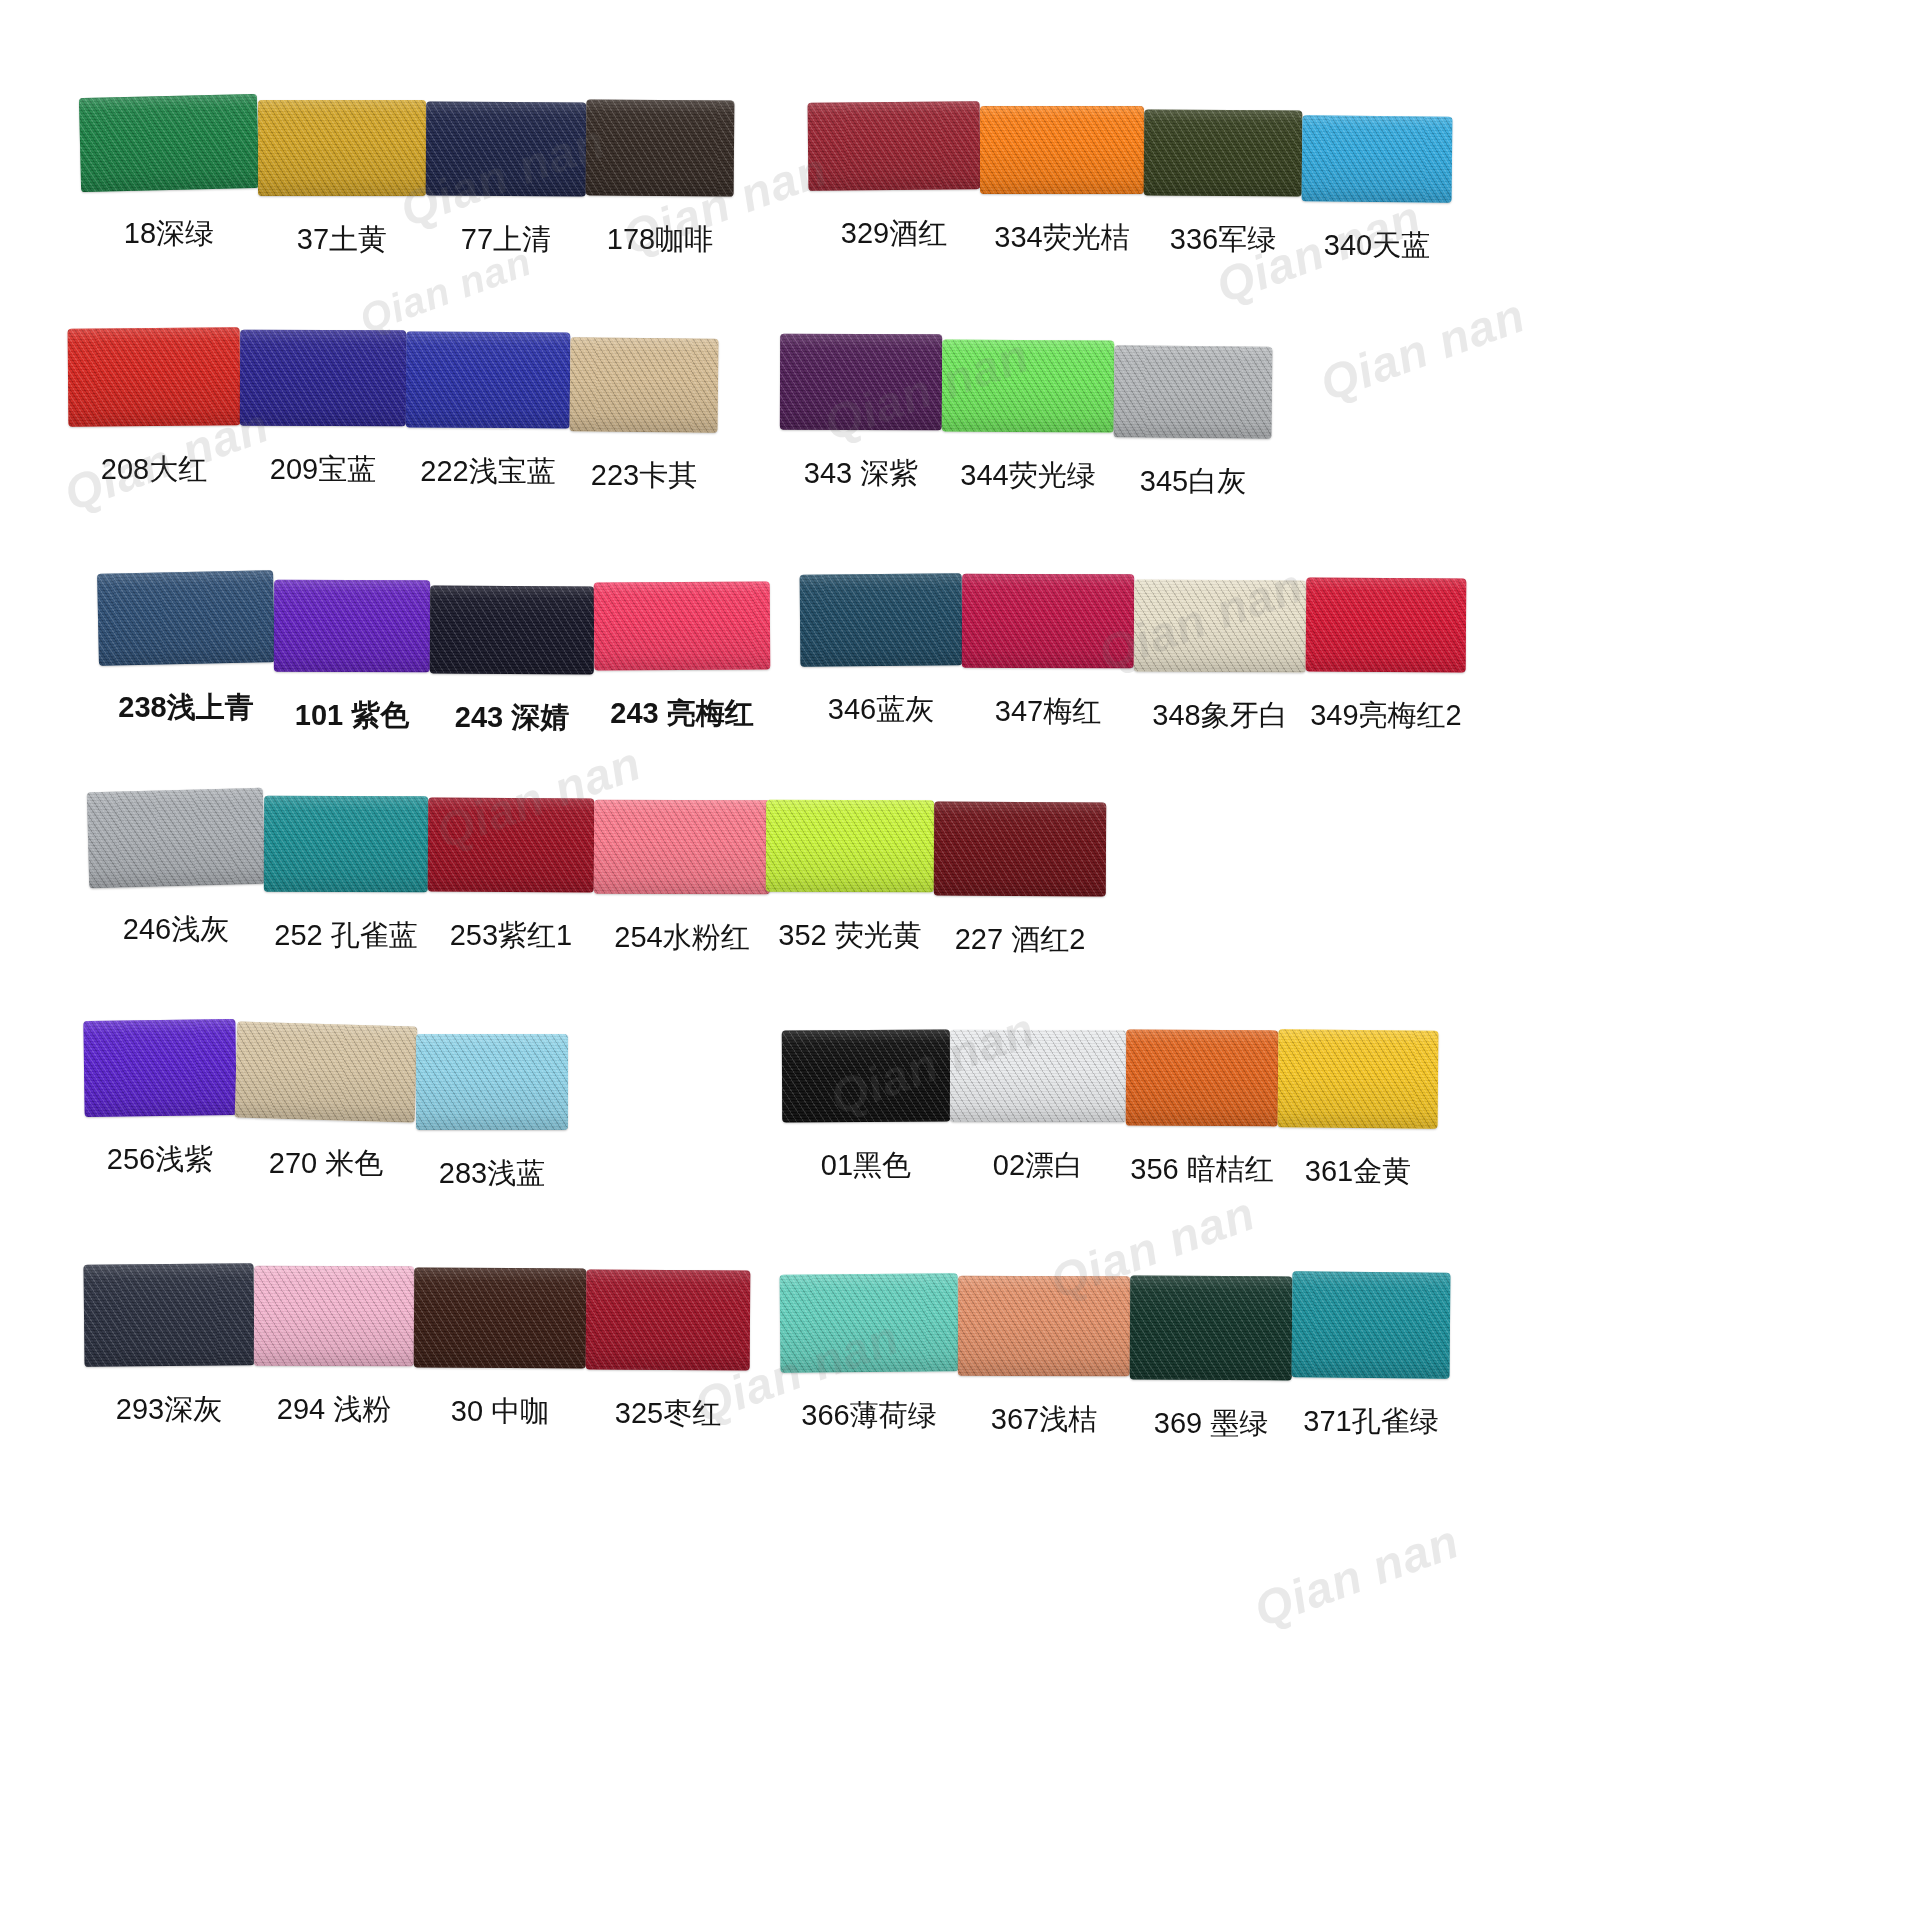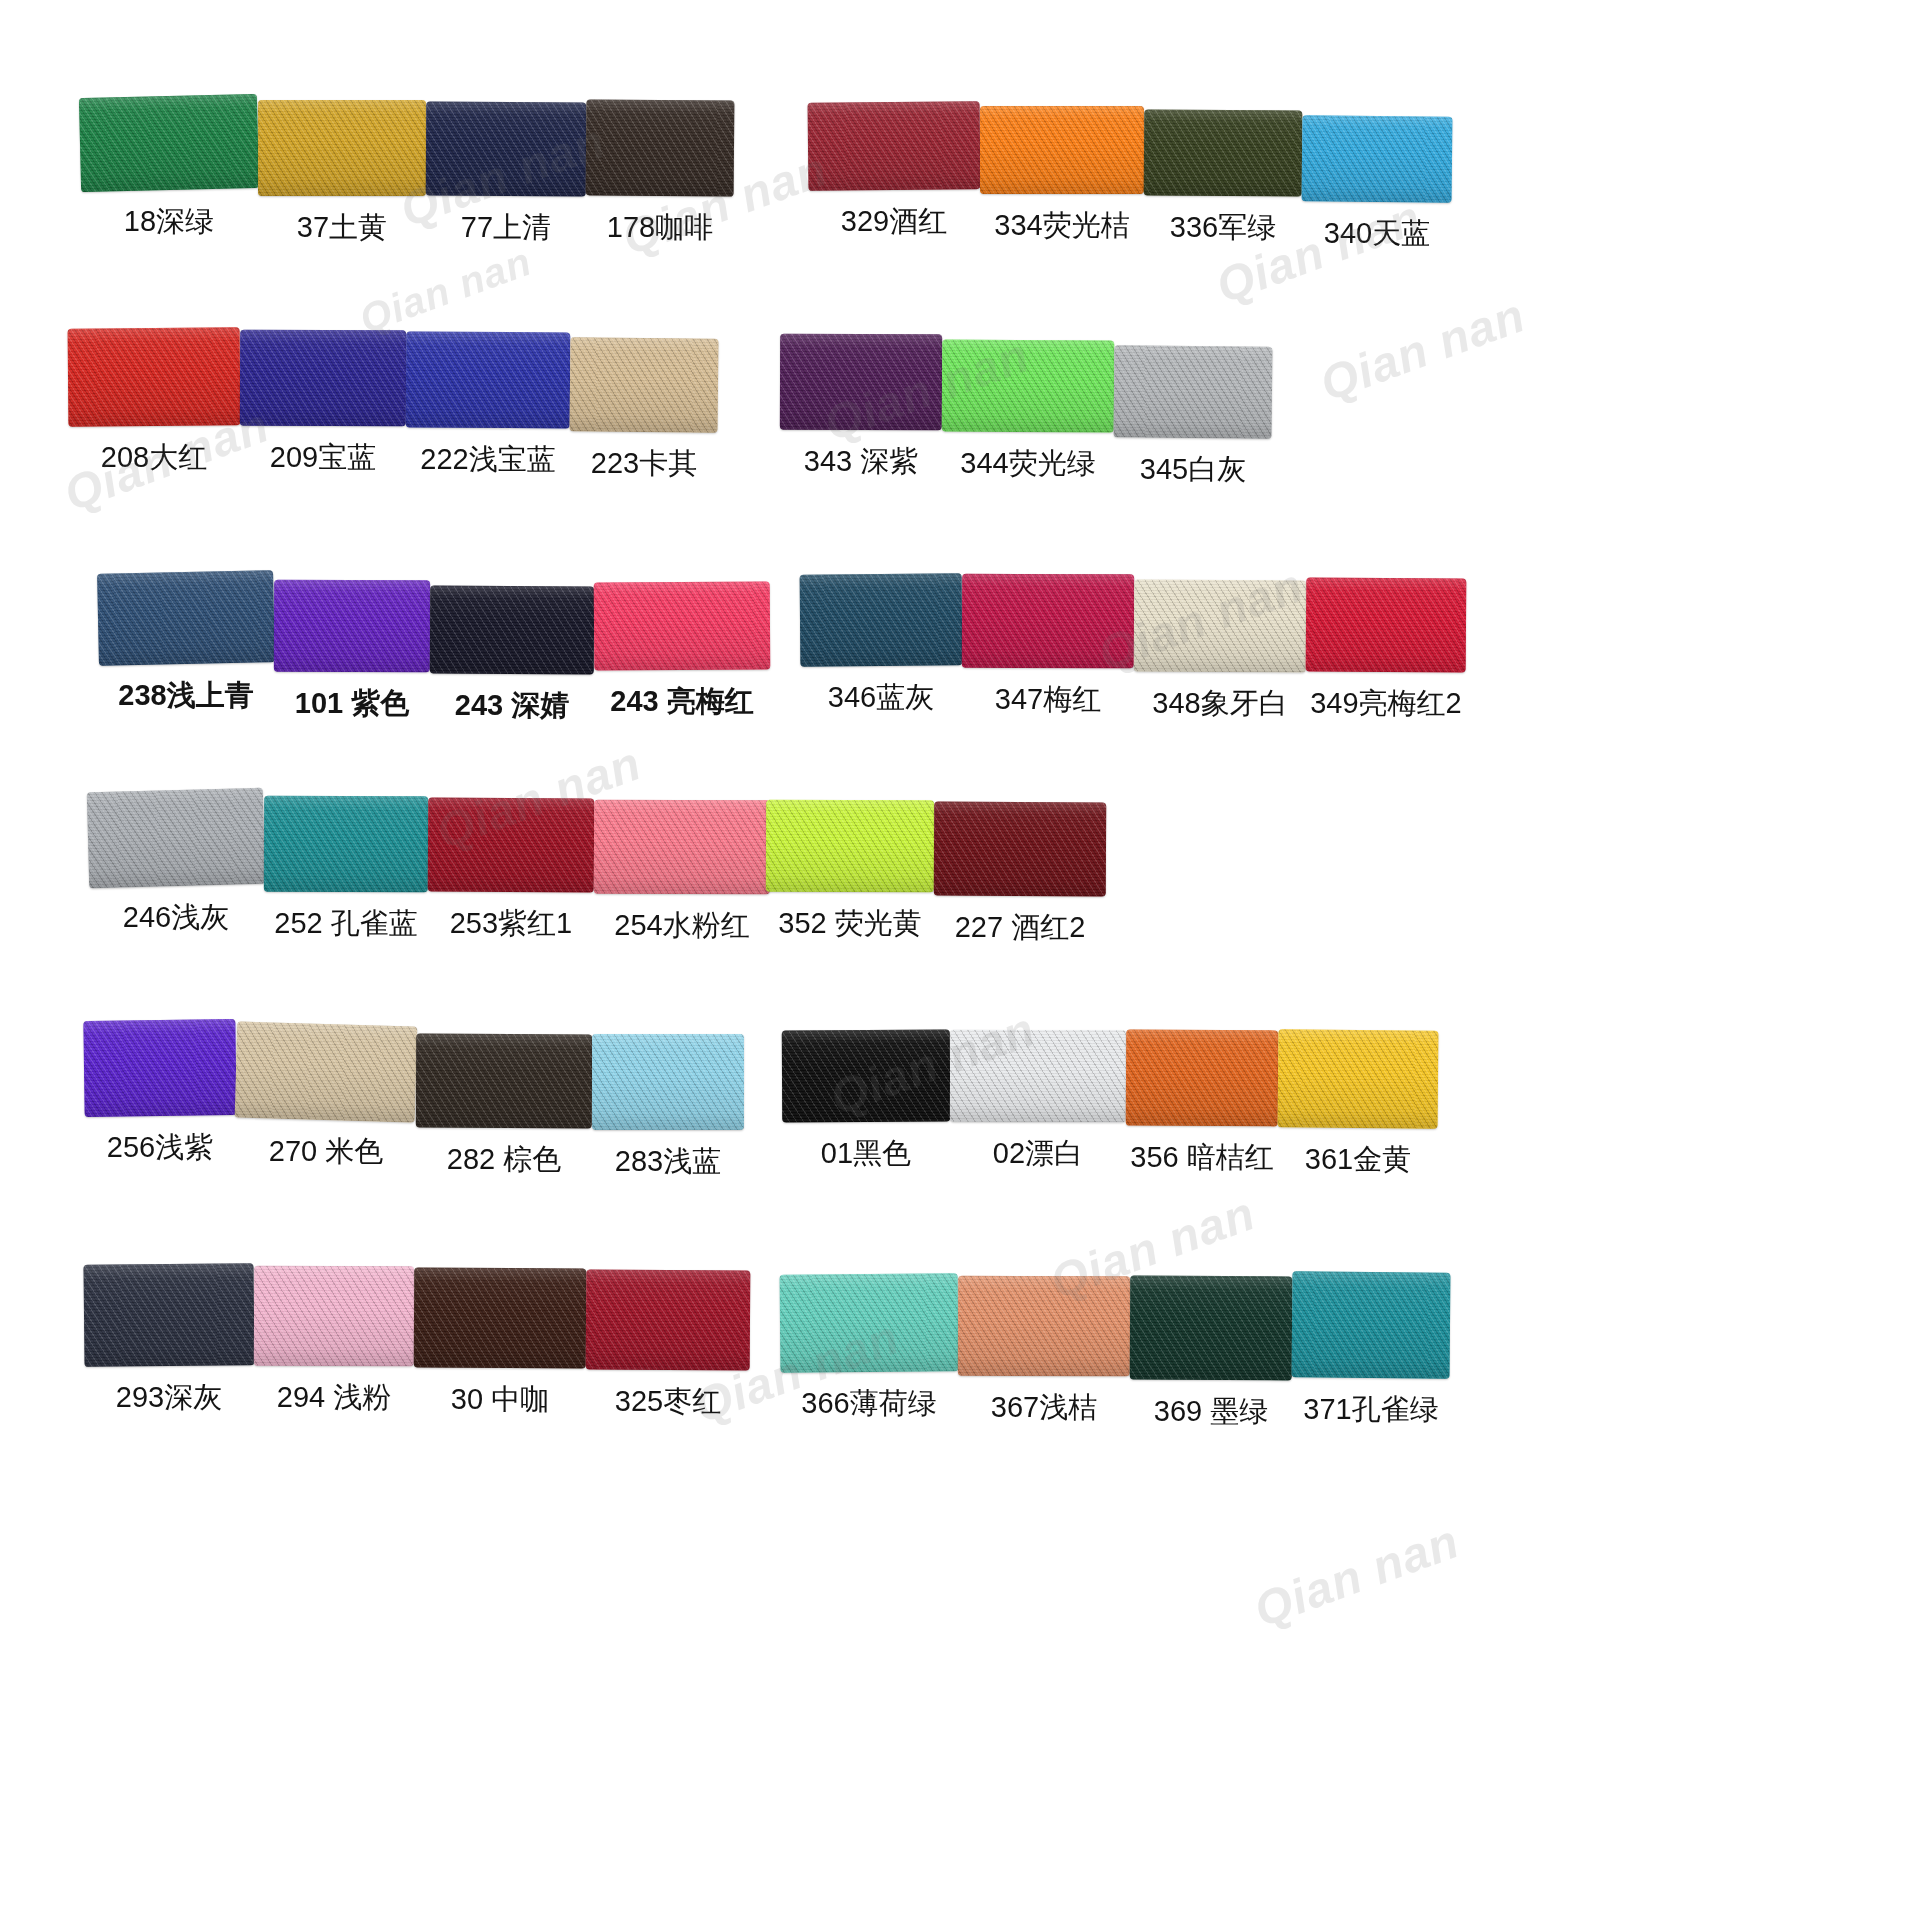--- a/index.html
+++ b/index.html
@@ -94,21 +94,21 @@
     background: linear-gradient(to bottom,
       rgba(255,255,255,0.16) 0%,
       rgba(255,255,255,0.03) 14%,
       rgba(0,0,0,0.00) 42%,
       rgba(0,0,0,0.06) 82%,
       rgba(0,0,0,0.16) 100%);
     z-index: 2;
     pointer-events: none;
   }
   .label {
-    margin-top: 6px;
+    margin-top: 18px;
     font-size: 29px;
     line-height: 1.05;
     color: #141414;
     white-space: nowrap;
     text-align: center;
     font-family: "Liberation Sans", "DejaVu Sans", sans-serif;
   }
 </style>
 </head>
 <body>
@@ -318,26 +318,20 @@
           <div style="height: 106px; display: flex; align-items: flex-start;">
             <div class="chip" style="width: 152px; height: 96px; margin-top: 0px; background: rgb(90, 34, 205); transform: rotate(-0.8deg);"></div>
           </div>
           <div class="label">256浅紫</div>
         </div>
         <div class="cell">
           <div style="height: 110px; display: flex; align-items: flex-start;">
             <div class="chip" style="width: 180px; height: 96px; margin-top: 4px; background: rgb(214, 196, 163); transform: rotate(1.6deg);"></div>
           </div>
           <div class="label">270 米色</div>
-        </div>
-        <div class="cell">
-          <div style="height: 118px; display: flex; align-items: flex-start;">
-            <div class="chip" style="width: 176px; height: 94px; margin-top: 14px; background: rgb(48, 40, 33); transform: rotate(0.3deg);"></div>
-          </div>
-          <div class="label">282 棕色</div>
         </div>
         <div class="cell">
           <div style="height: 120px; display: flex; align-items: flex-start;">
             <div class="chip" style="width: 152px; height: 96px; margin-top: 14px; background: rgb(143, 211, 232); transform: rotate(0deg);"></div>
           </div>
           <div class="label">283浅蓝</div>
         </div>
       </div>
       <div class="group" style="left: 782px; top: 1026px;">
         <div class="cell">

